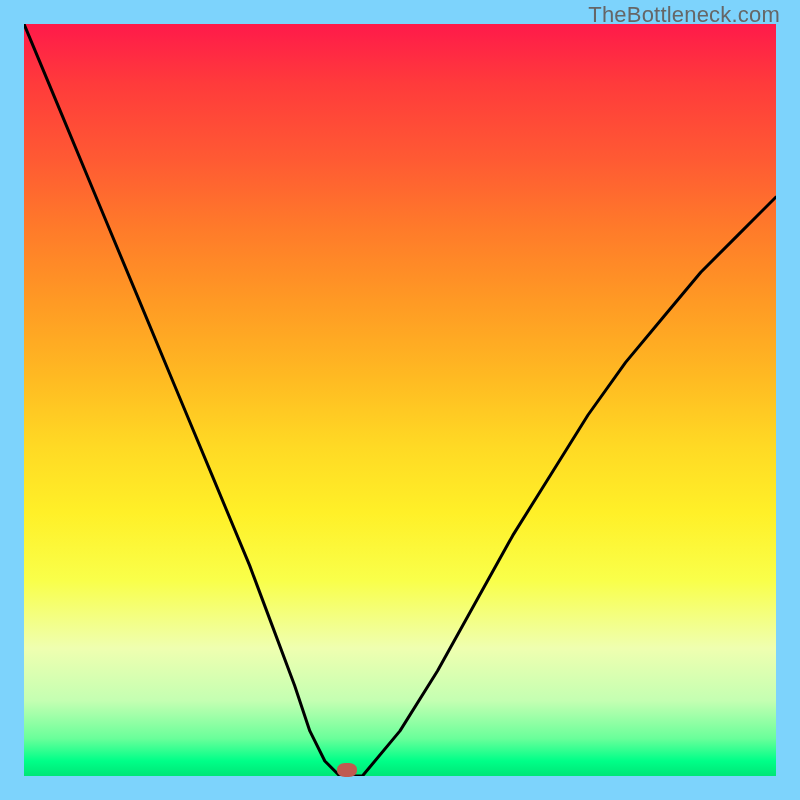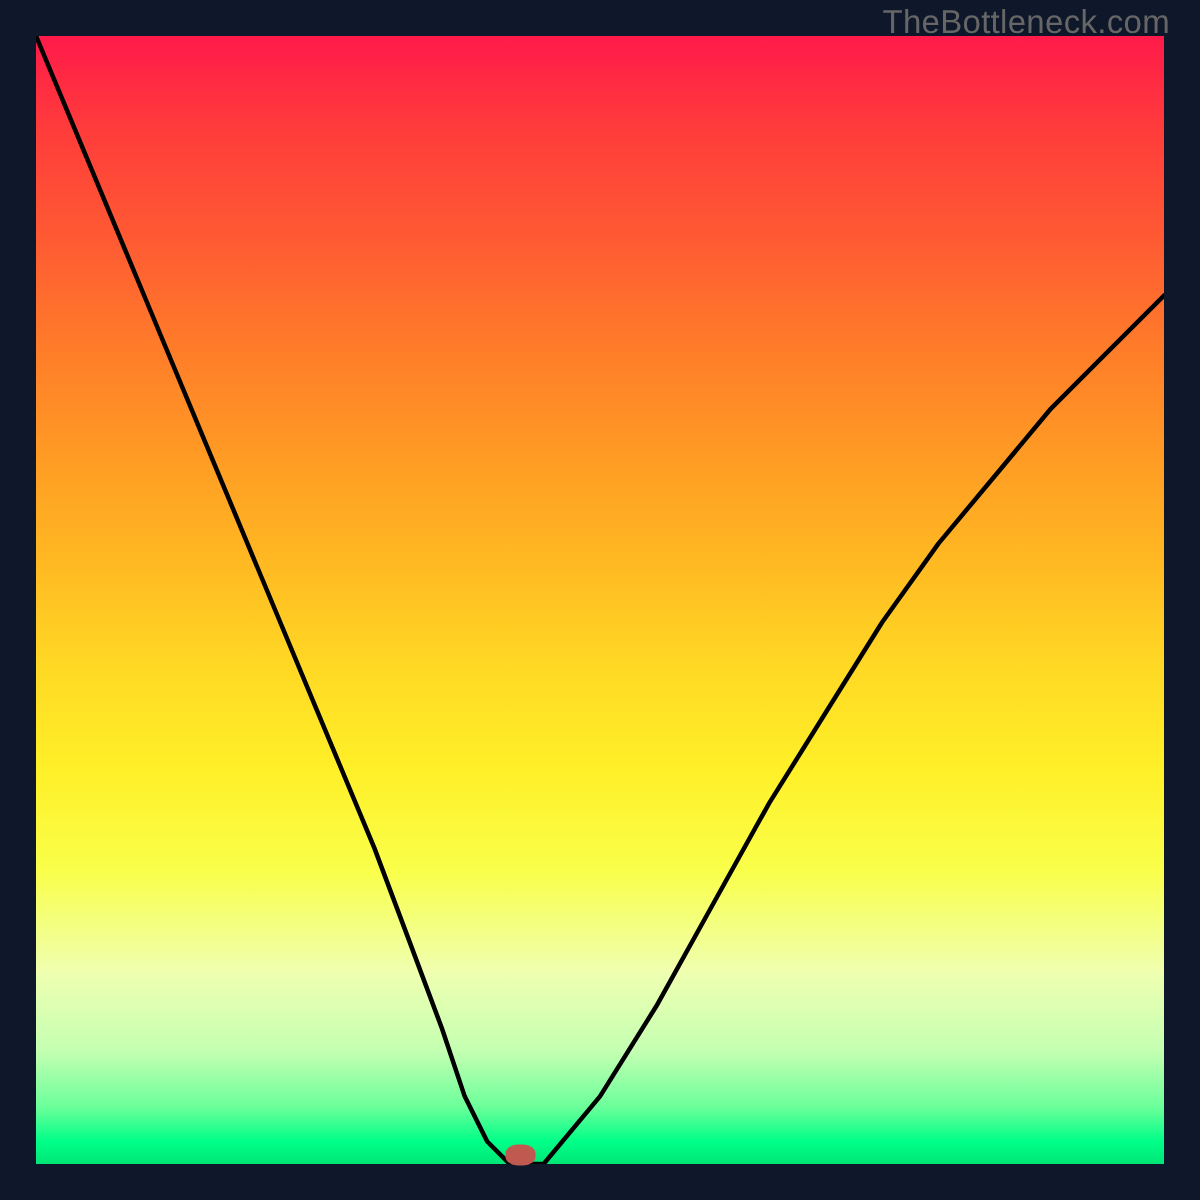--- a/index.html
+++ b/index.html
@@ -7,21 +7,21 @@
     padding: 0;
     width: 800px;
     height: 800px;
     overflow: hidden;
     background: #000;
     font-family: Arial, Helvetica, sans-serif;
   }
   .outer {
     width: 800px;
     height: 800px;
-    background: #0f172a;
+    background: #7dd3fc;
     position: relative;
   }
   .watermark {
     position: absolute;
     top: 2px;
     right: 20px;
     color: #666;
     font-size: 22px;
     font-weight: 500;
     letter-spacing: 0.2px;

